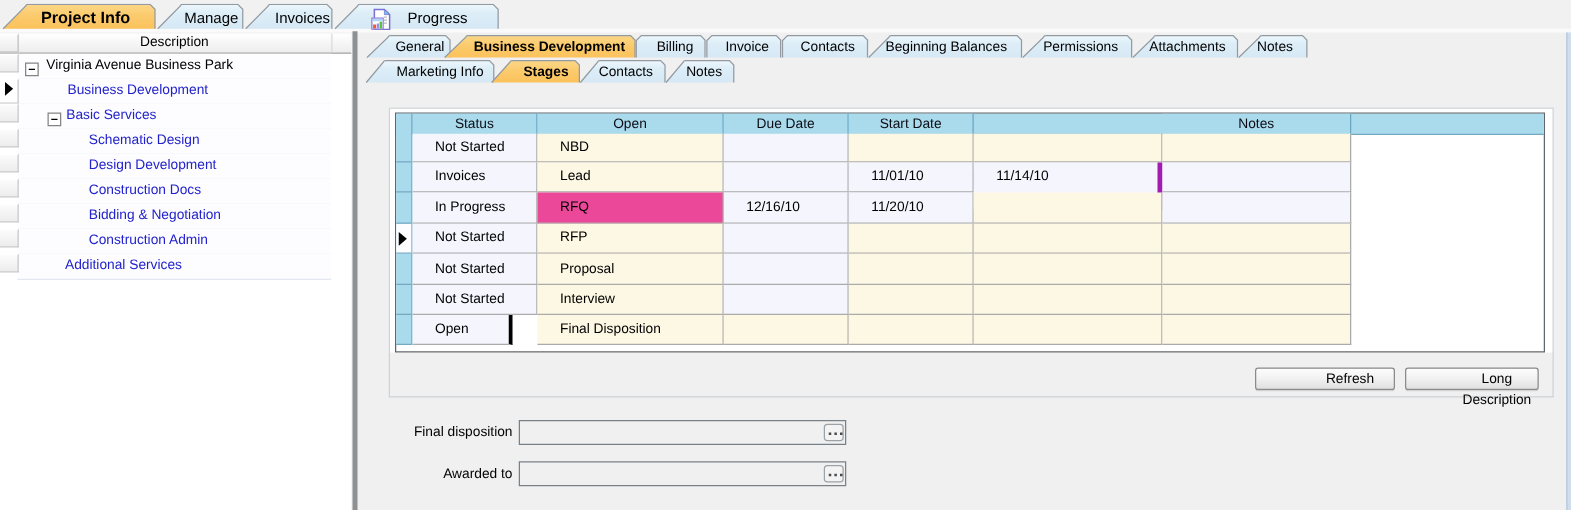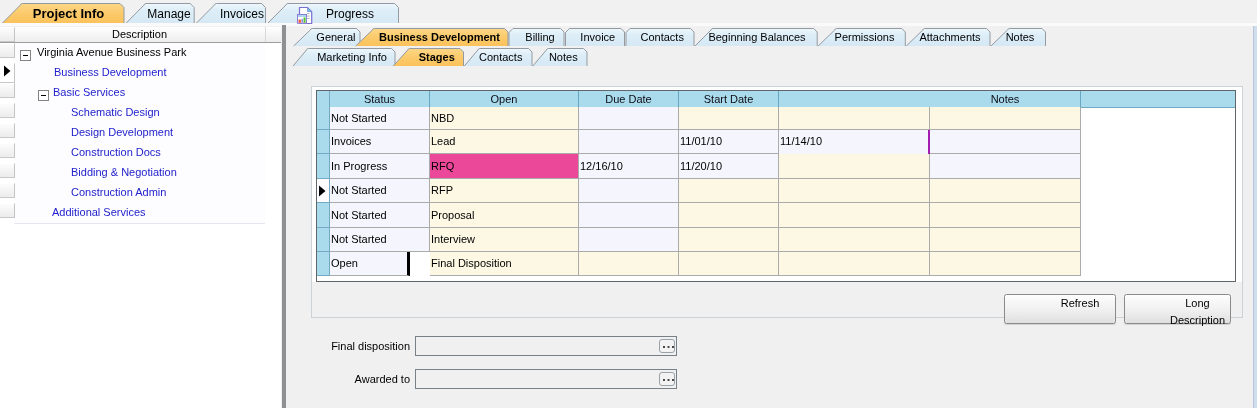--- a/index.html
+++ b/index.html
@@ -1,26 +1,26 @@
 <!DOCTYPE html>
 <html><head>
 <meta charset="utf-8">
 <style>
 html,body{margin:0;padding:0;}
 body{width:1257px;height:408px;background:#f0f0f0;font-family:"Liberation Sans",sans-serif;font-size:11px;color:#000;overflow:hidden;position:relative;}
 .abs{position:absolute;}
 .row{position:absolute;left:14px;width:251px;height:20px;border-bottom:1px solid #e4e7f2;background:#fdfdff;}
 .rowtext{position:absolute;top:0;height:19px;line-height:19px;white-space:nowrap;}
 .blue{color:#2222cc;}
-.gcell{position:absolute;padding-left:1px;white-space:nowrap;overflow:hidden;box-sizing:border-box;}
+.gcell{position:absolute;padding-left:18px;white-space:nowrap;overflow:hidden;box-sizing:border-box;}
 .hcell{position:absolute;top:0;height:16px;line-height:16px;text-align:center;color:#0c0c14;background:#aadbed;border-right:1px solid #69a6c2;}
 .minus{position:absolute;width:11px;height:11px;background:#fff;border:1px solid #848484;box-sizing:border-box;}
 .minus:after{content:"";position:absolute;left:2px;right:2px;top:4px;height:1px;background:#000;}
 .gut{position:absolute;left:0;width:15px;background:linear-gradient(#fcfcfc,#ececec);border-right:1px solid #c4c4c4;border-bottom:1px solid #c8c8c8;border-top:1px solid #ffffff;box-sizing:border-box;}
-.btn{position:absolute;height:30px;border:1px solid #8a8a8a;border-radius:2.5px;background:linear-gradient(#fdfdfd 0%,#f1f1f1 50%,#e0e0e0 100%);text-align:center;line-height:17px;box-shadow:0 1px 0 rgba(0,0,0,0.12);box-sizing:border-box;padding-left:40px;}
+.btn{position:absolute;height:18px;border:1px solid #8a8a8a;border-radius:2.5px;background:linear-gradient(#fdfdfd 0%,#f1f1f1 50%,#e0e0e0 100%);text-align:center;line-height:17px;box-shadow:0 1px 0 rgba(0,0,0,0.12);box-sizing:border-box;padding-left:40px;}
 .tbox{position:absolute;width:262px;height:20px;background:#f0f0f0;border:1px solid #788088;box-sizing:border-box;}
 .dots{position:absolute;right:1px;top:2px;width:16px;height:14px;border:1px solid #9aa2a8;border-radius:3px;background:#f3f3f3;box-sizing:border-box;}
 .dots:after{content:"";position:absolute;left:3px;top:6px;width:2px;height:2px;background:#4a4a4a;box-shadow:4.5px 0 0 #4a4a4a,9px 0 0 #4a4a4a;}
 </style>
 </head>
 <body>
 
 <div class="abs" style="left:0;top:0;width:1257px;height:27px;background:#f1f1f1;"></div>
 <div class="abs" style="left:0;top:23px;width:1257px;height:3px;background:#fafafa;"></div>
 
@@ -205,21 +205,21 @@
 <div class="gcell" style="left:579px;top:228px;width:100px;height:24px;line-height:23px;background:#f5f6fd;border-right:1px solid #ababab;border-bottom:1px solid #ababab;"></div>
 <div class="gcell" style="left:579px;top:252px;width:100px;height:24px;line-height:23px;background:#fdf8e4;border-right:1px solid #ababab;border-bottom:1px solid #ababab;"></div>
 <div class="gcell" style="left:679px;top:107px;width:100px;height:23px;line-height:22px;background:#fdf8e4;border-right:1px solid #ababab;border-bottom:1px solid #ababab;"></div>
 <div class="gcell" style="left:679px;top:130px;width:100px;height:24px;line-height:23px;background:#f5f6fd;border-right:1px solid #ababab;border-bottom:1px solid #ababab;">11/01/10</div>
 <div class="gcell" style="left:679px;top:154px;width:100px;height:25px;line-height:24px;background:#f5f6fd;border-right:1px solid #ababab;border-bottom:1px solid #ababab;">11/20/10</div>
 <div class="gcell" style="left:679px;top:179px;width:100px;height:24px;line-height:23px;background:#fdf8e4;border-right:1px solid #ababab;border-bottom:1px solid #ababab;"></div>
 <div class="gcell" style="left:679px;top:203px;width:100px;height:25px;line-height:24px;background:#fdf8e4;border-right:1px solid #ababab;border-bottom:1px solid #ababab;"></div>
 <div class="gcell" style="left:679px;top:228px;width:100px;height:24px;line-height:23px;background:#fdf8e4;border-right:1px solid #ababab;border-bottom:1px solid #ababab;"></div>
 <div class="gcell" style="left:679px;top:252px;width:100px;height:24px;line-height:23px;background:#fdf8e4;border-right:1px solid #ababab;border-bottom:1px solid #ababab;"></div>
 <div class="gcell" style="left:779px;top:107px;width:151px;height:23px;line-height:22px;background:#fdf8e4;border-right:1px solid #ababab;border-bottom:1px solid #ababab;"></div>
-<div class="gcell" style="left:779px;top:130px;width:151px;height:38px;line-height:23px;background:#f5f6fd;border-right:2px solid #a21caf;border-bottom:1px solid #ababab;">11/14/10</div>
+<div class="gcell" style="left:779px;top:130px;width:151px;height:38px;line-height:23px;background:#f5f6fd;border-right:4px solid #a21caf;border-bottom:1px solid #ababab;">11/14/10</div>
 <div class="gcell" style="left:779px;top:154px;width:151px;height:25px;line-height:24px;background:#fdf8e4;border-right:1px solid #ababab;border-bottom:1px solid #ababab;"></div>
 <div class="gcell" style="left:779px;top:179px;width:151px;height:24px;line-height:23px;background:#fdf8e4;border-right:1px solid #ababab;border-bottom:1px solid #ababab;"></div>
 <div class="gcell" style="left:779px;top:203px;width:151px;height:25px;line-height:24px;background:#fdf8e4;border-right:1px solid #ababab;border-bottom:1px solid #ababab;"></div>
 <div class="gcell" style="left:779px;top:228px;width:151px;height:24px;line-height:23px;background:#fdf8e4;border-right:1px solid #ababab;border-bottom:1px solid #ababab;"></div>
 <div class="gcell" style="left:779px;top:252px;width:151px;height:24px;line-height:23px;background:#fdf8e4;border-right:1px solid #ababab;border-bottom:1px solid #ababab;"></div>
 <div class="gcell" style="left:930px;top:107px;width:151px;height:23px;line-height:22px;background:#fdf8e4;border-right:1px solid #ababab;border-bottom:1px solid #ababab;"></div>
 <div class="gcell" style="left:930px;top:130px;width:151px;height:24px;line-height:23px;background:#f5f6fd;border-right:1px solid #ababab;border-bottom:1px solid #ababab;"></div>
 <div class="gcell" style="left:930px;top:154px;width:151px;height:25px;line-height:24px;background:#f5f6fd;border-right:1px solid #ababab;border-bottom:1px solid #ababab;"></div>
 <div class="gcell" style="left:930px;top:179px;width:151px;height:24px;line-height:23px;background:#fdf8e4;border-right:1px solid #ababab;border-bottom:1px solid #ababab;"></div>
 <div class="gcell" style="left:930px;top:203px;width:151px;height:25px;line-height:24px;background:#fdf8e4;border-right:1px solid #ababab;border-bottom:1px solid #ababab;"></div>

